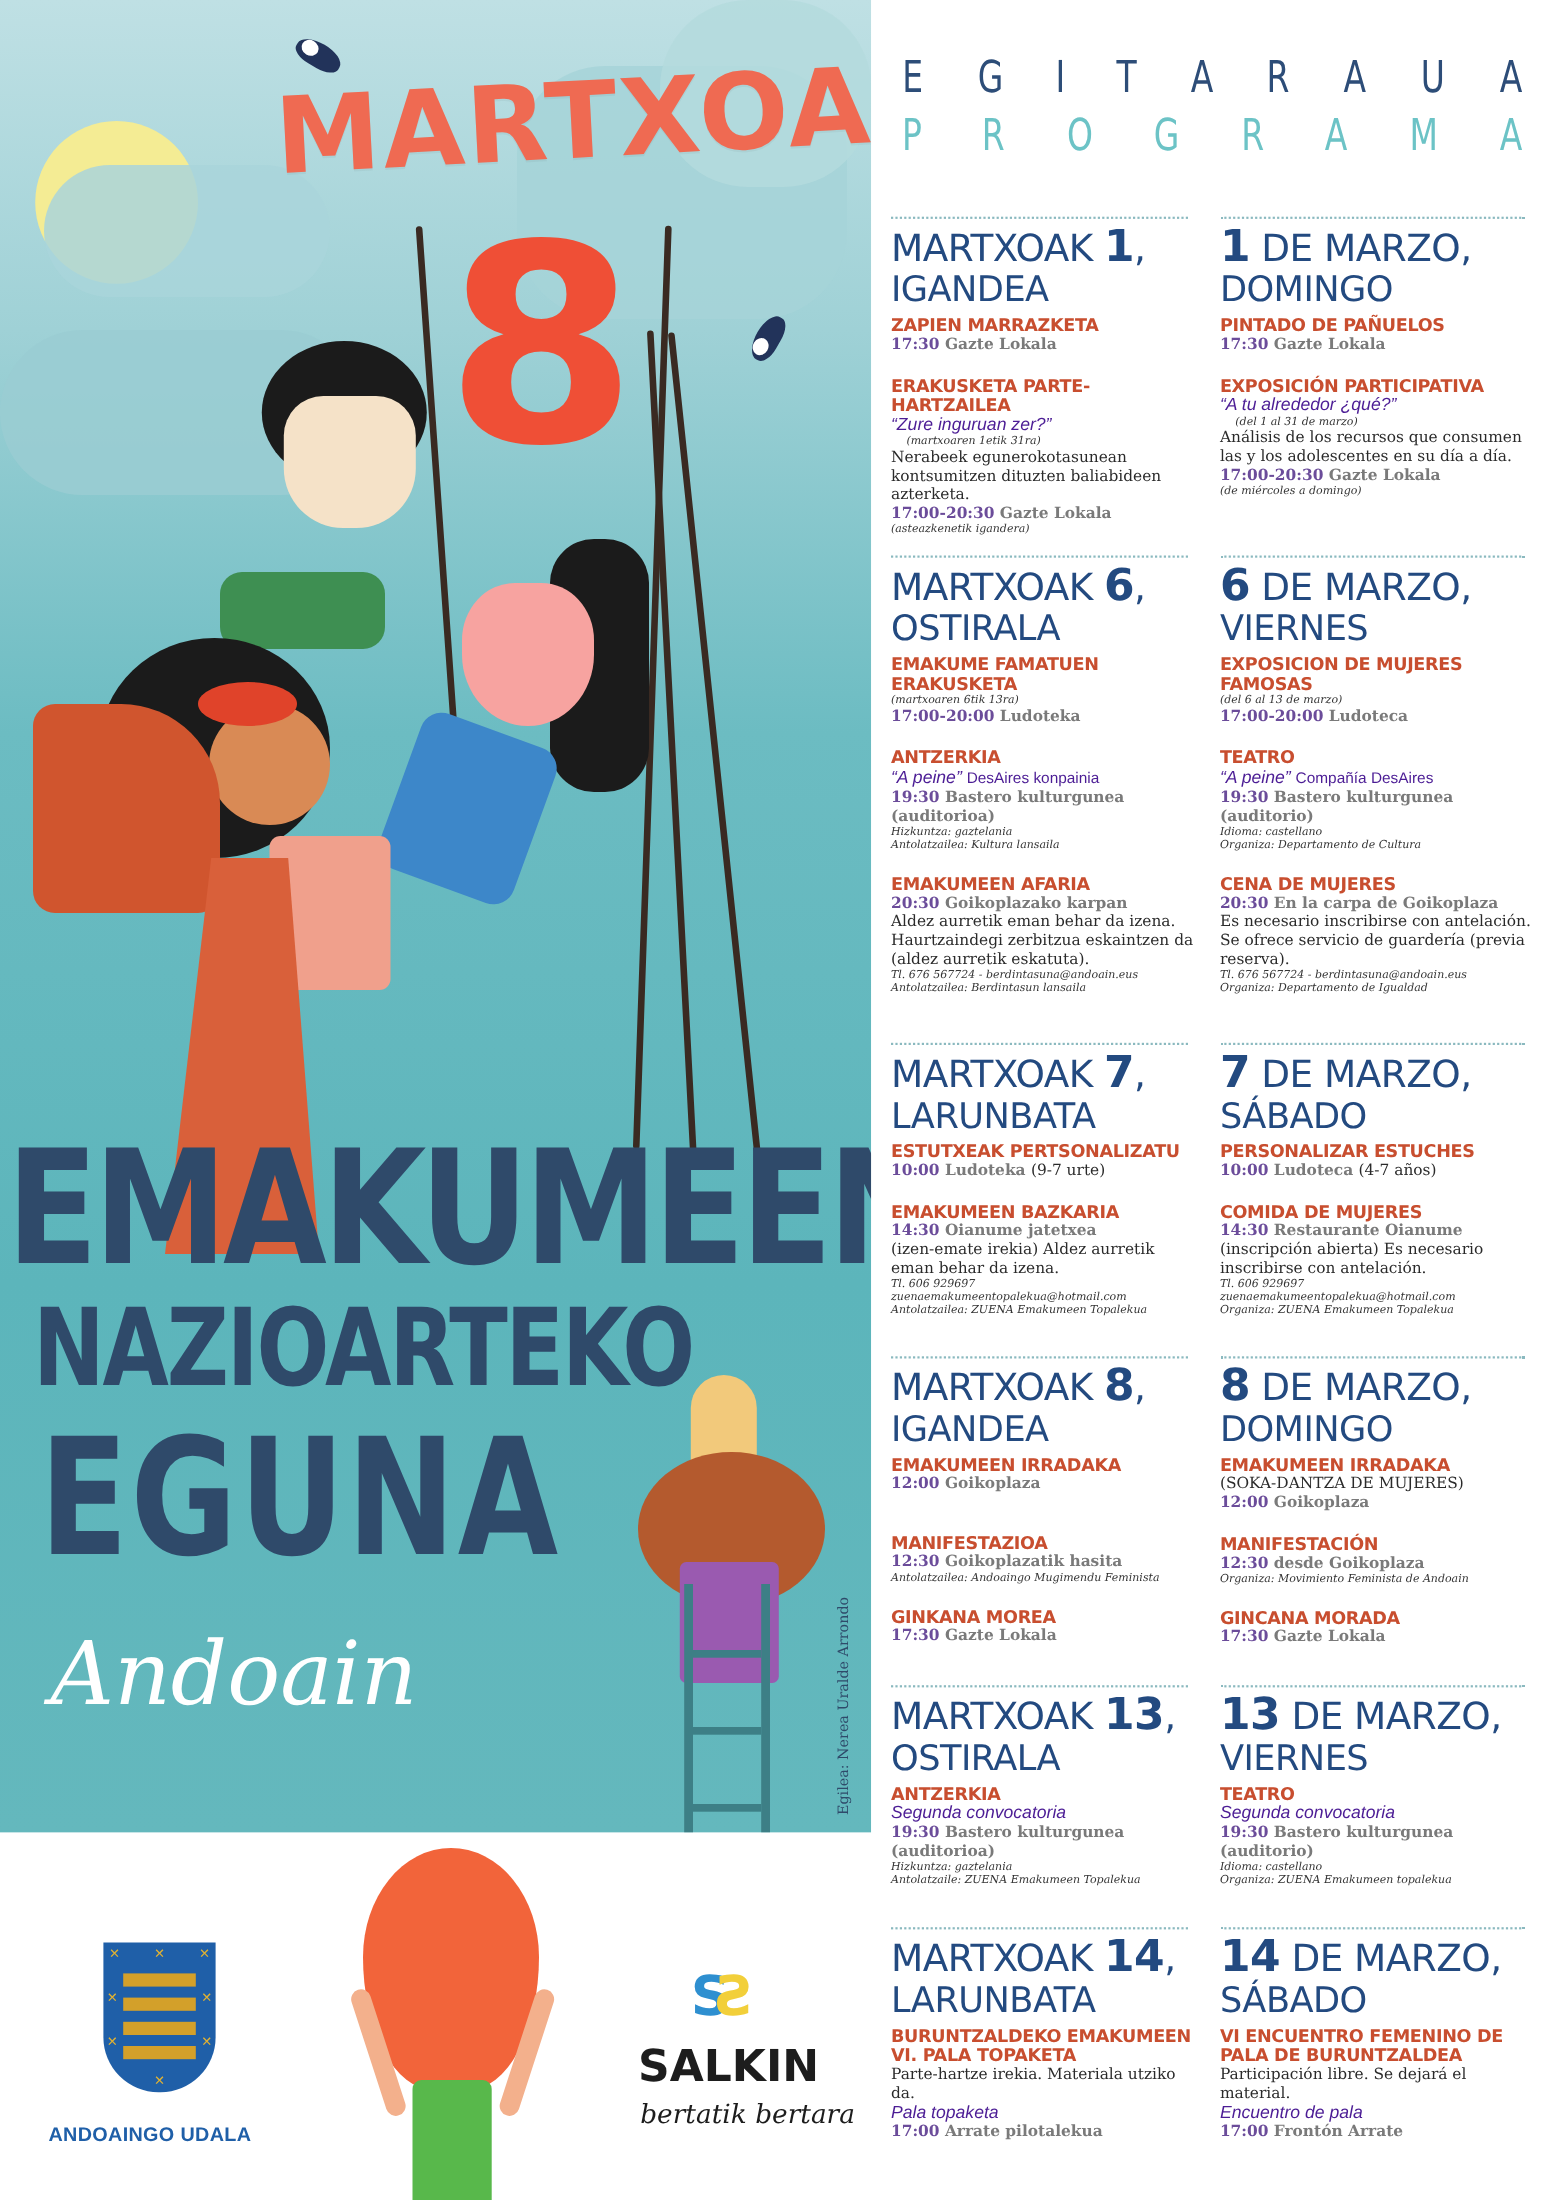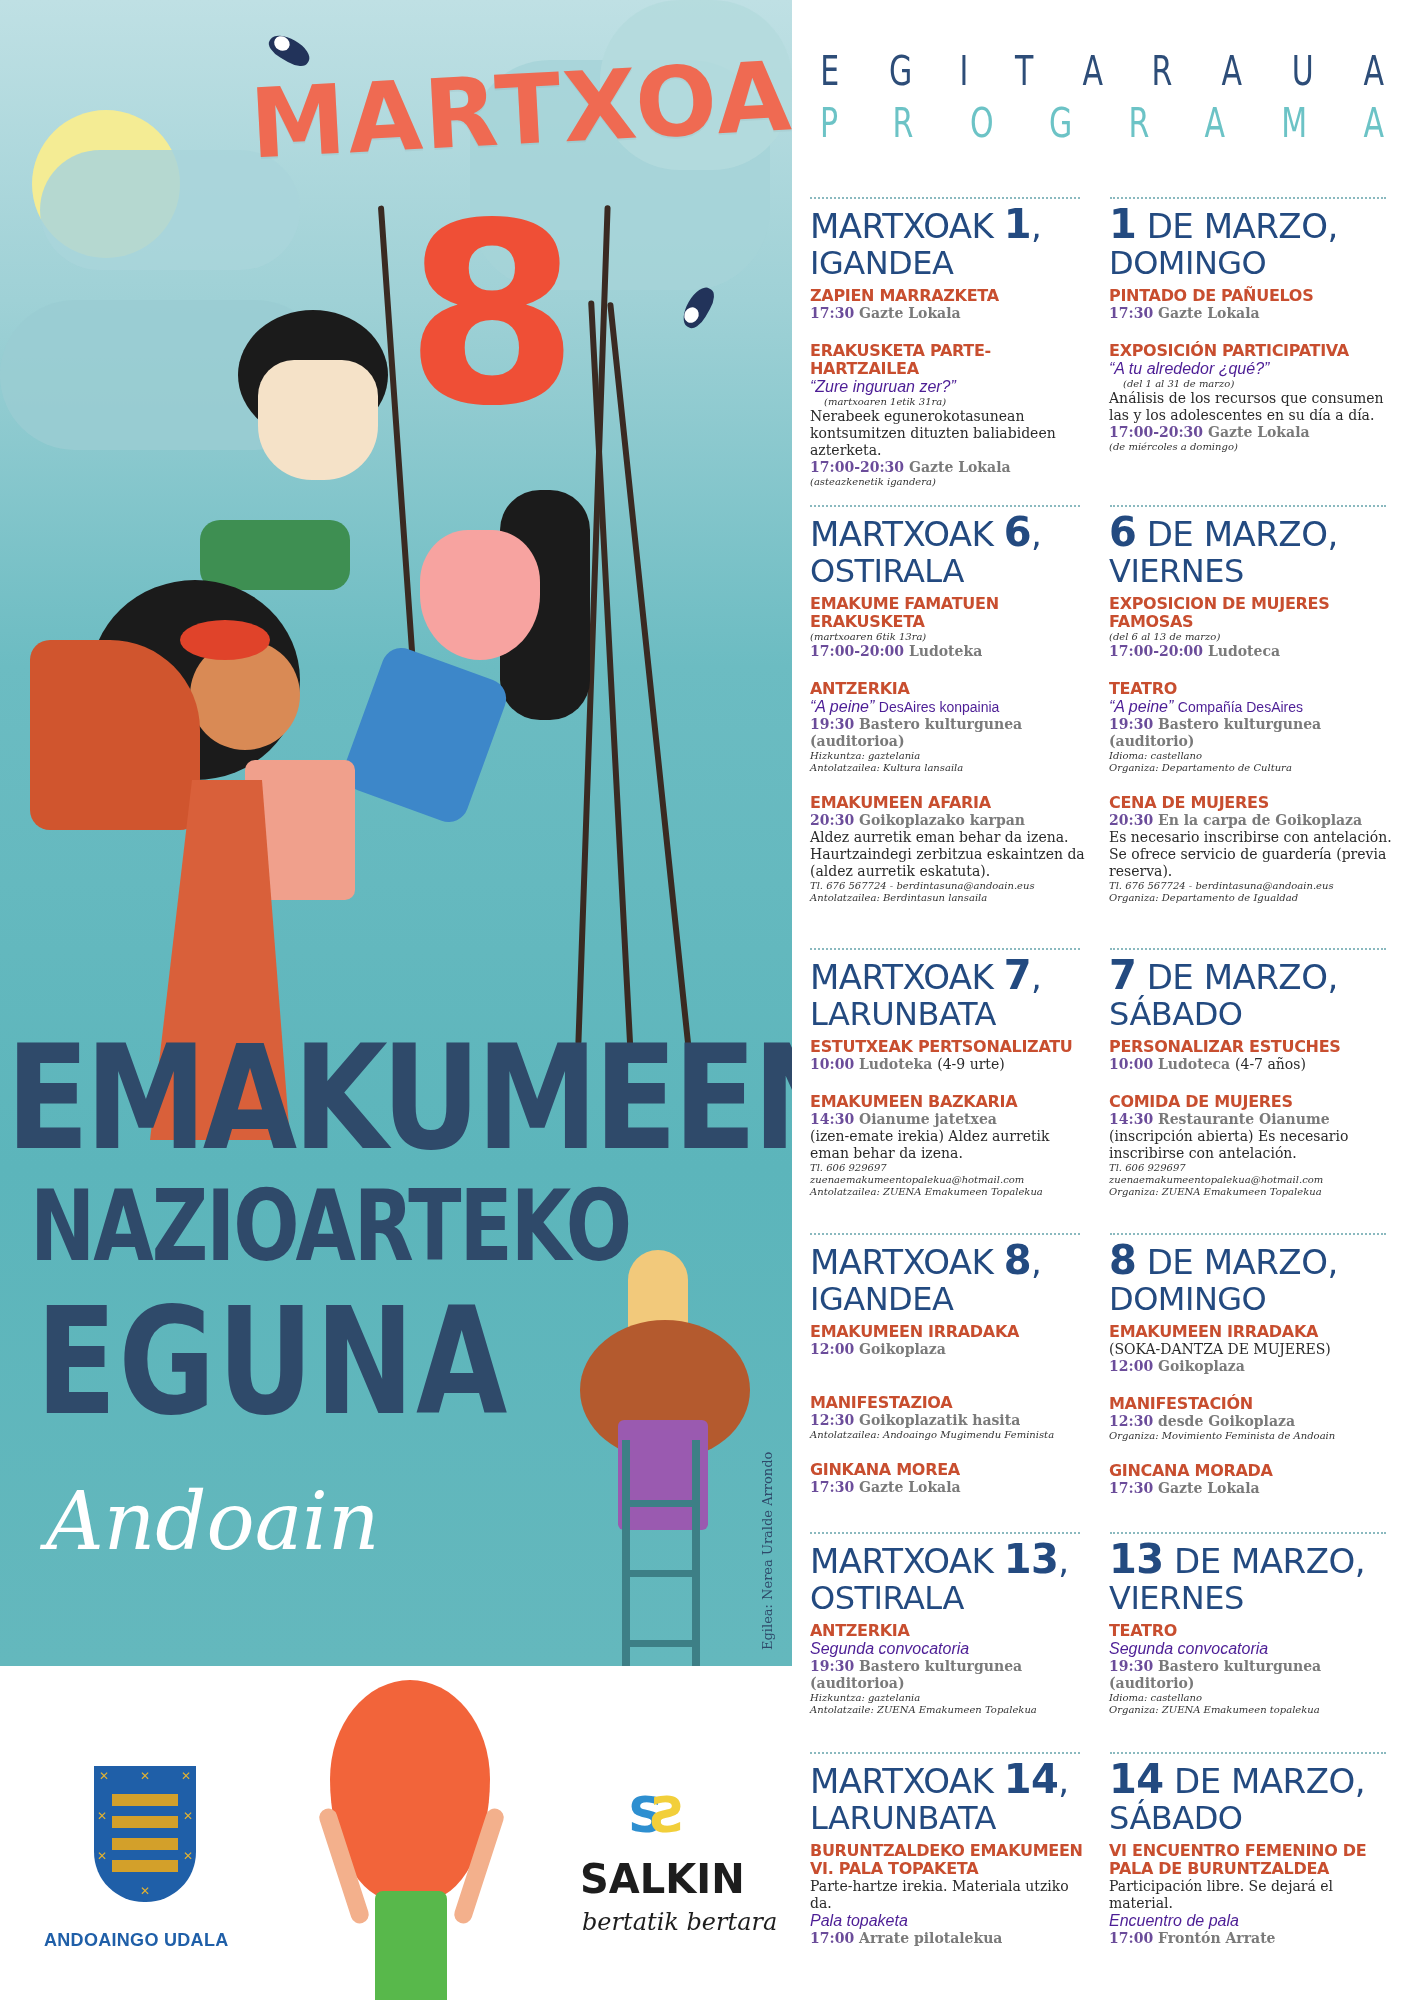--- a/index.html
+++ b/index.html
@@ -304,21 +304,21 @@
   </div>
 
   <div class="day" style="top:948px;">
     <div class="sep l"></div>
     <div class="sep r"></div>
     <div class="col l">
       <div class="date1"><span>MARTXOAK</span> <span class="num">7</span>,</div>
       <div class="date2">LARUNBATA</div>
       <div class="ev">
         <div class="ev-title">ESTUTXEAK PERTSONALIZATU</div>
-        <div class="ev-time"><span class="t">10:00</span> <span>Ludoteka</span> <span class="extra">(4-9 urte)</span></div>
+        <div class="ev-time"><span class="t">10:00</span> <span>Ludoteka</span> <span class="extra">(9-7 urte)</span></div>
       </div>
       <div class="ev">
         <div class="ev-title">EMAKUMEEN BAZKARIA</div>
         <div class="ev-time"><span class="t">14:30</span> <span>Oianume jatetxea</span></div>
         <div class="ev-desc">(izen-emate irekia) Aldez aurretik eman behar da izena.</div>
         <div class="ev-note">Tl. 606 929697</div>
         <div class="ev-note">zuenaemakumeentopalekua@hotmail.com</div>
         <div class="ev-note">Antolatzailea: ZUENA Emakumeen Topalekua</div>
       </div>
     </div>

